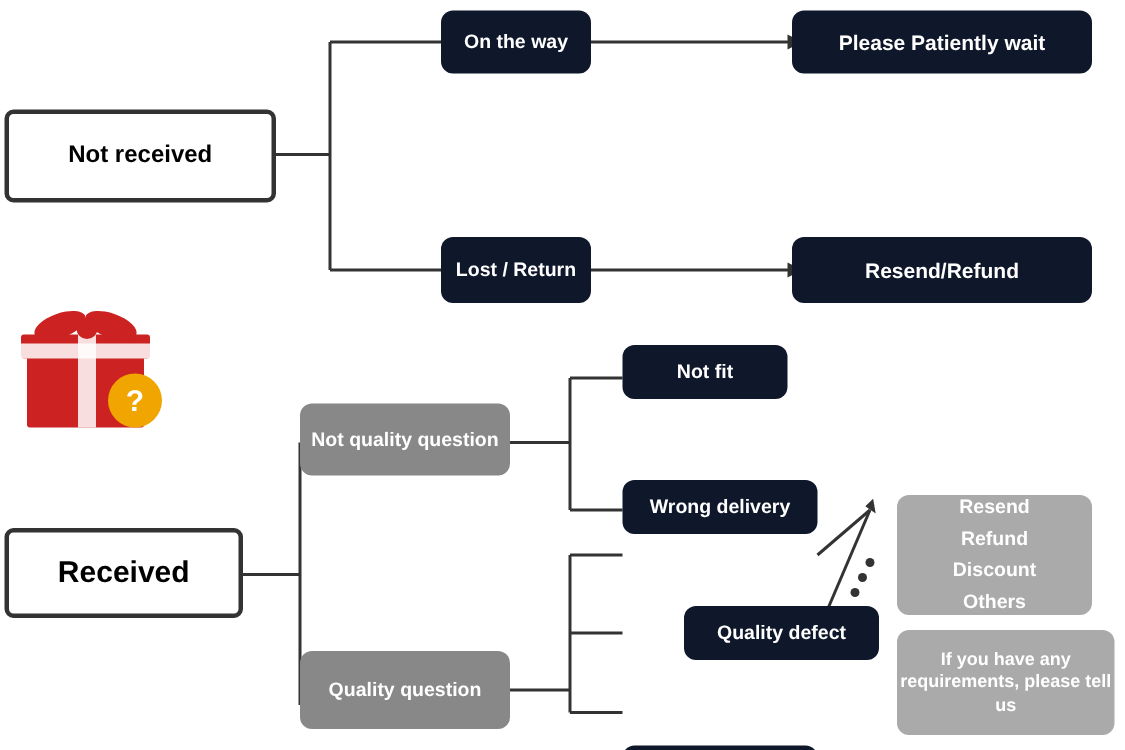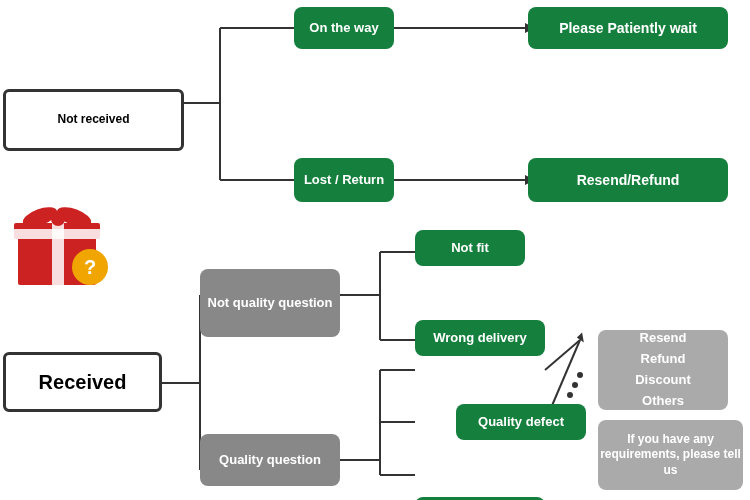--- a/index.html
+++ b/index.html
@@ -26,21 +26,21 @@
       border-radius: 6px;
       display: flex;
       align-items: center;
       justify-content: center;
       text-align: center;
       font-weight: bold;
       line-height: 1.3;
     }
 
     .box-dark {
-      background: #15803d;
+      background: #0f172a;
       color: #fff;
       border-radius: 8px;
       text-align: right;
     }
 
     .box-main {
       background: #fff;
       border: 3px solid #333;
       color: #000;
       font-size: 20px;
@@ -156,21 +156,21 @@
 
       <ellipse cx="64" cy="22" rx="18" ry="8" fill="#cc2222" transform="rotate(20,64,22)"></ellipse>
 
       <circle cx="48" cy="24" r="7" fill="#cc2222"></circle>
 
       <circle cx="80" cy="72" r="18" fill="#f0a500"></circle>
       <text x="80" y="79" text-anchor="middle" font-size="20" font-weight="bold" fill="white">?</text>
     </svg>
   </div>
 
-  <div class="box box-main" style="left:3px; top:89px; width:181px; height:62px; font-size:12px;">
+  <div class="box box-main" style="left:3px; top:73px; width:181px; height:62px; font-size:16px;">
     <span>Not received</span>
   </div>
 
   <div class="box box-dark" style="left:294px; top:7px; width:100px; height:42px; font-size:13px;">
     <span>On the way</span>
   </div>
 
   <div class="box box-dark" style="left:528px; top:7px; width:200px; height:42px; font-size:14px; font-weight:bold;">
     <span>Please Patiently wait</span>
   </div>
@@ -180,21 +180,21 @@
   </div>
 
   <div class="box box-dark" style="left:528px; top:158px; width:200px; height:44px; font-size:14px;">
     <span>Resend/Refund</span>
   </div>
 
   <div class="box box-main" style="left:3px; top:352px; width:159px; height:60px; font-size:20px;">
     <span>Received</span>
   </div>
 
-  <div class="box box-light" style="left:200px; top:269px; width:140px; height:68px; font-size:13px;">
+  <div class="box box-light" style="left:200px; top:269px; width:140px; height:48px; font-size:13px;">
     <span>Not quality question</span>
   </div>
 
   <div class="box box-light" style="left:200px; top:434px; width:140px; height:52px; font-size:13px;">
     <span>Quality question</span>
   </div>
 
   <div class="box box-dark" style="left:415px; top:230px; width:110px; height:36px; font-size:13px;">
     <span>Not fit</span>
   </div>

